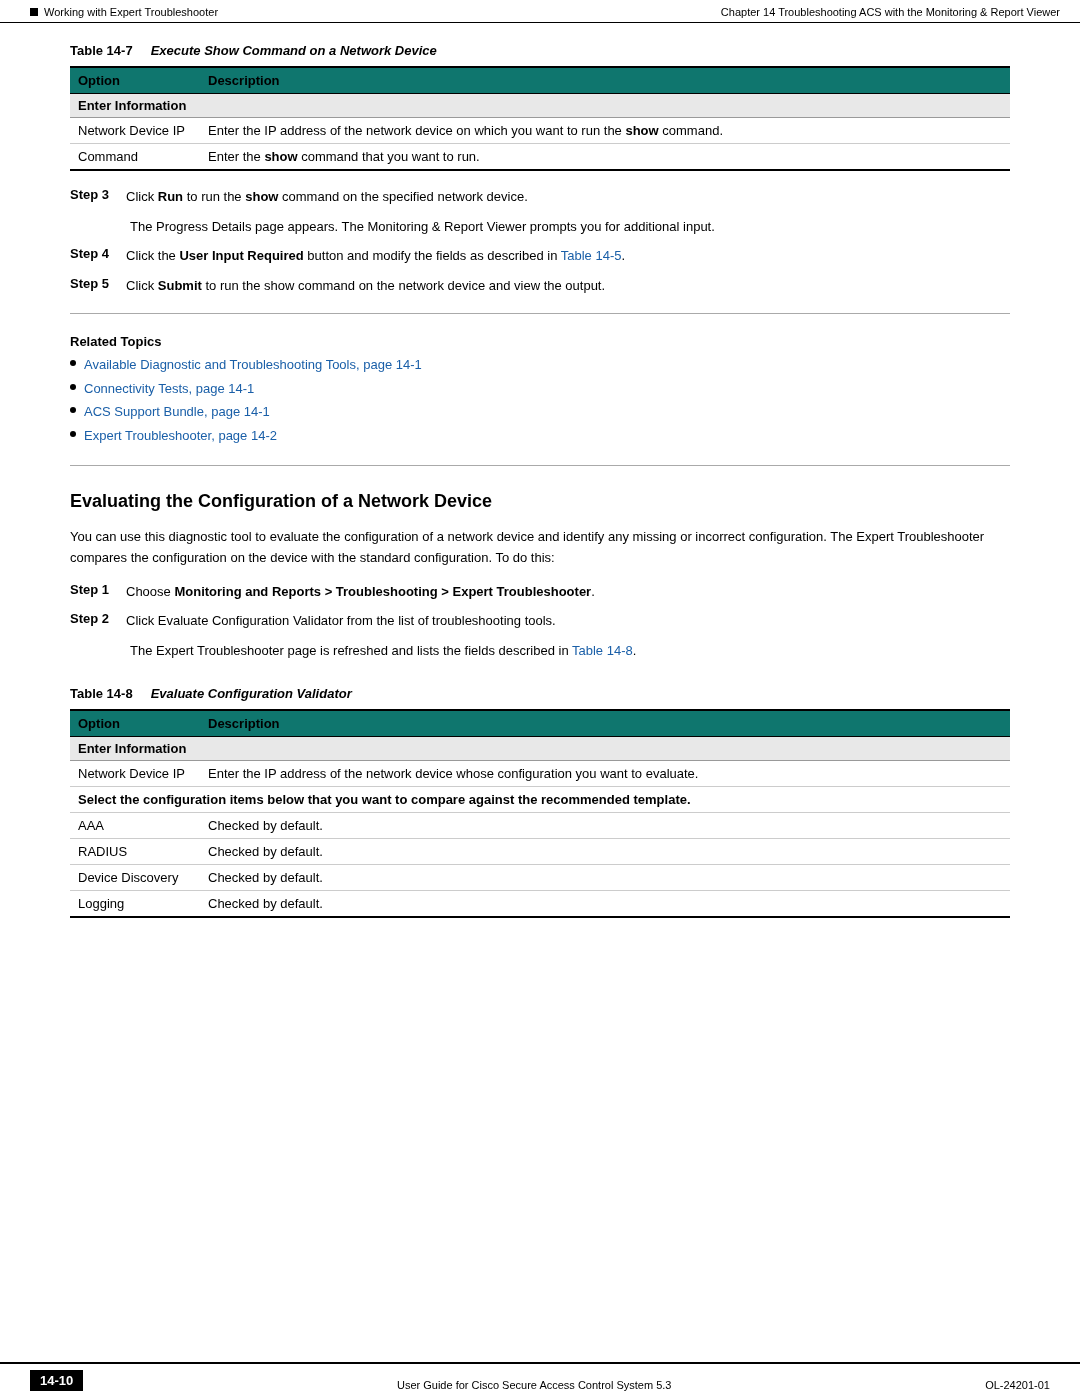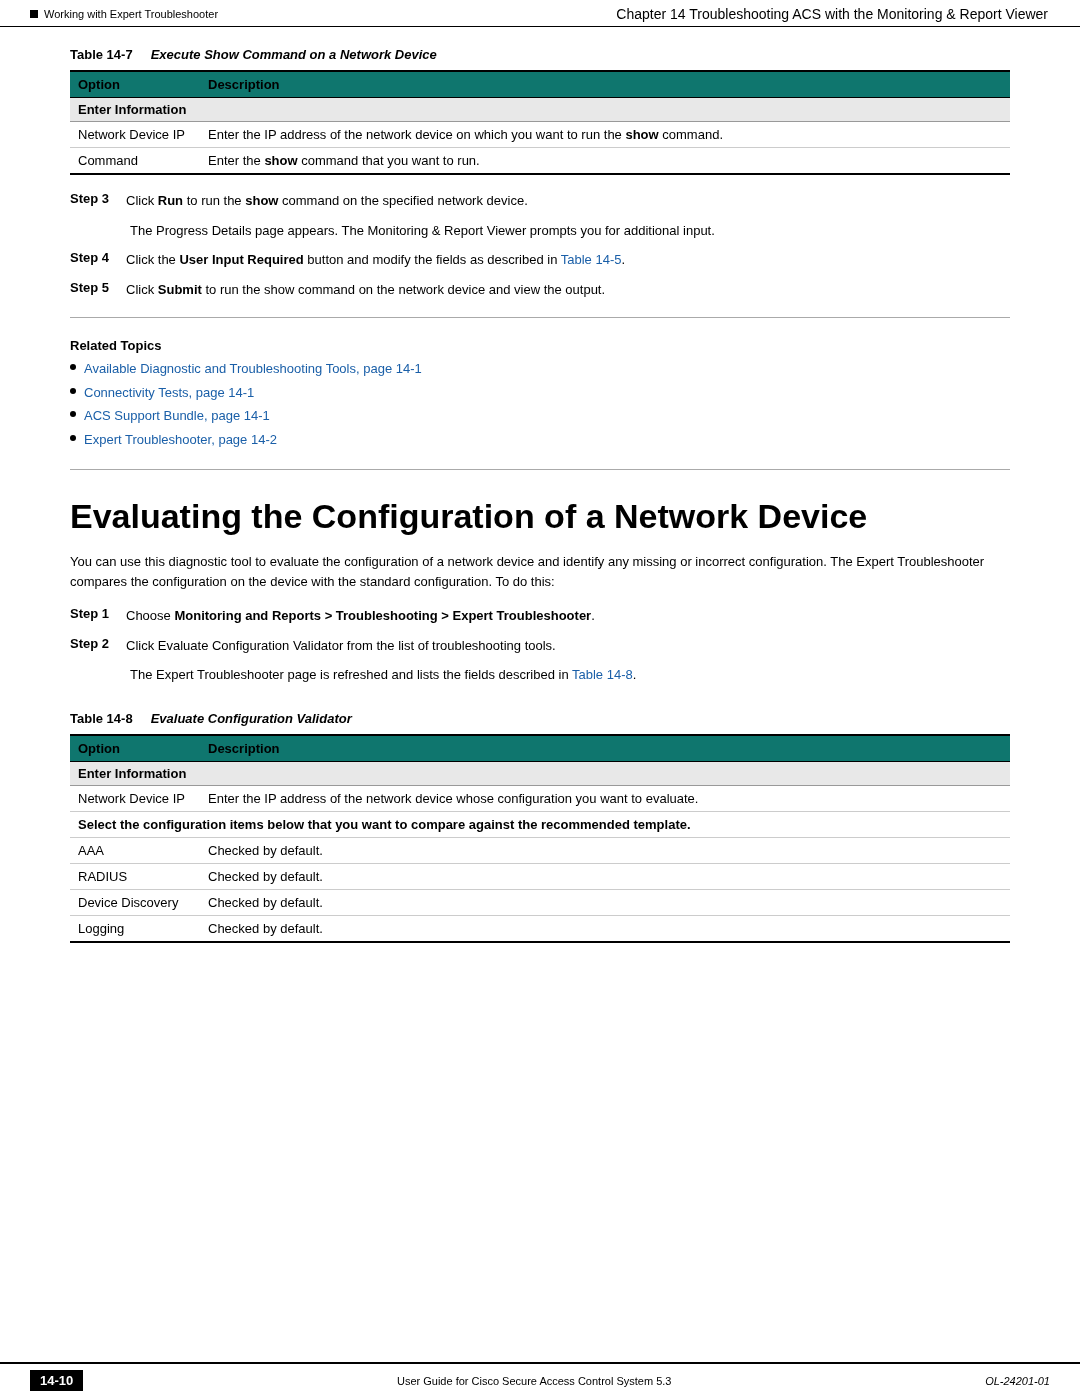--- a/index.html
+++ b/index.html
@@ -12,37 +12,37 @@
       min-height: 1397px;
       position: relative;
     }
 
     
     .page-header {
       display: flex;
       justify-content: space-between;
       align-items: center;
       border-bottom: 1px solid #000;
-      padding: 6px 32px 4px 30px;
+      padding: 6px 20px 4px 30px;
       font-size: 11px;
     }
     .page-header .left-side {
       display: flex;
       align-items: center;
       gap: 6px;
     }
     .page-header .square-bullet {
       width: 8px;
       height: 8px;
       background: #000;
       display: inline-block;
       flex-shrink: 0;
     }
     .page-header .chapter-info {
-      font-size: 14px;
+      font-size: 11px;
     }
 
     
     .main-content {
       padding: 20px 70px 80px 70px;
     }
 
     
     .doc-table {
       width: 100%;
@@ -138,21 +138,21 @@
       margin-top: 5px;
       flex-shrink: 0;
     }
     .link-text {
       color: #1a5fa8;
       text-decoration: none;
     }
 
     
     .section-title {
-      font-size: 34px;
+      font-size: 18px;
       font-weight: bold;
       margin: 24px 0 14px 0;
       line-height: 1.3;
     }
 
     
     .divider {
       border: none;
       border-top: 1px solid #aaa;
       margin: 18px 0;
@@ -165,38 +165,37 @@
     }
 
     
     .page-footer {
       position: absolute;
       bottom: 0;
       left: 0;
       right: 0;
       border-top: 2px solid #000;
       display: flex;
-      align-items: center;
+      align-items: flex-end;
       justify-content: space-between;
       padding: 6px 30px;
       font-size: 11px;
     }
     .page-num-box {
       background: #000;
       color: #fff;
       padding: 3px 10px;
       font-size: 13px;
       font-weight: bold;
     }
     .footer-center {
       font-size: 11px;
     }
     .footer-right {
       font-size: 11px;
-      font-style: italic;
     }
 
     
     .select-note td {
       font-weight: bold;
       font-style: normal;
       border-bottom: 1px solid #ccc;
     }
   </style>
 </head>

